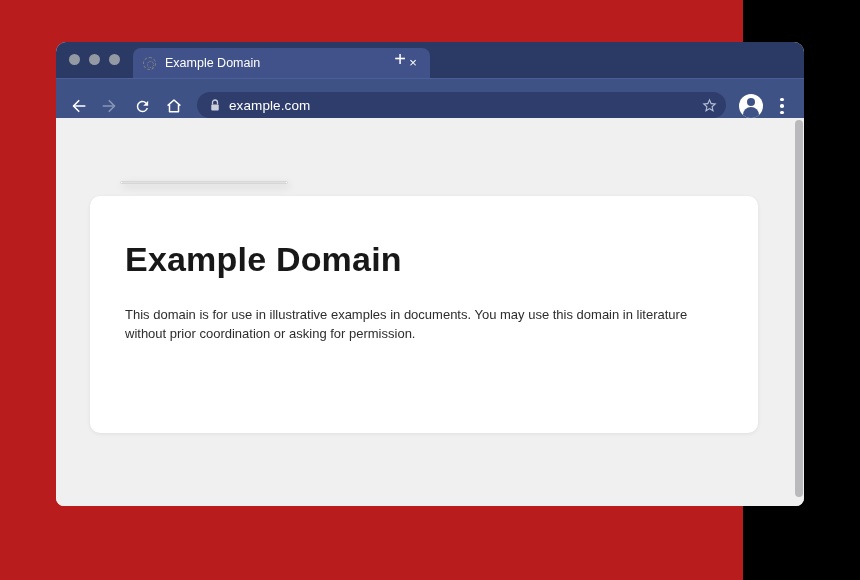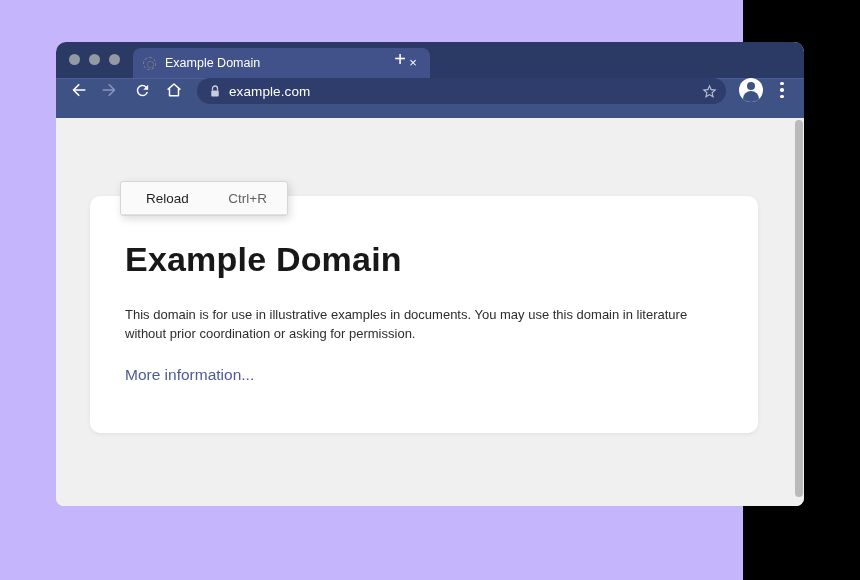--- a/index.html
+++ b/index.html
@@ -1,18 +1,18 @@
 <!DOCTYPE html>
 <html><head>
 <meta charset="utf-8">
 <style>
   * { margin:0; padding:0; box-sizing:border-box; }
   html,body { width:860px; height:580px; background:#000; overflow:hidden;
               font-family:"Liberation Sans", sans-serif; }
-  .stage { position:absolute; left:0; top:0; width:743px; height:580px; background:#c4b5fd; }
+  .stage { position:absolute; left:0; top:0; width:743px; height:580px; background:#b91c1c; }
 
   
   .browser { position:absolute; left:56px; top:42px; width:748px; height:464px;
              border-radius:10px 10px 8px 8px; overflow:hidden; background:#f0f0f1; }
 
   
   .frame { position:absolute; left:0; top:0; width:100%; height:36px; background:#2b3a64; }
   .lights { position:absolute; left:13px; top:12px; display:flex; gap:9px; }
   .light { width:11px; height:11px; border-radius:50%; background:#949aa4; }
 
@@ -24,21 +24,21 @@
                     border-radius:50%; border:1px dotted #9b947c; }
   .tab-title { color:#fff; font-size:12.5px; margin-left:9px; flex:1; white-space:nowrap;
                overflow:hidden; }
   .tab-close { color:#fff; font-size:13px; width:18px; height:18px; line-height:18px;
                text-align:center; margin-right:8px; border-radius:50%; cursor:default; }
   .new-tab { position:absolute; left:330px; top:4px; width:28px; height:28px; color:#fff;
              font-size:20px; font-weight:300; text-align:center; line-height:27px; }
 
   
   .toolbar { position:absolute; left:0; top:36px; width:100%; height:40px; background:#3f5286;
-             box-shadow:inset 0 1px 0 #4c5e97; display:flex; align-items:flex-start; }
+             box-shadow:inset 0 1px 0 #4c5e97; display:flex; align-items:flex-end; }
   .nav-btn { width:24px; height:24px; display:flex; align-items:center; justify-content:center;
              flex:0 0 auto; }
   .nav-btn svg { display:block; }
   .i-back { margin-left:10px; } .i-fwd { margin-left:8px; }
   .i-reload { margin-left:8px; } .i-home { margin-left:8px; }
 
   .omnibox { margin-left:11px; width:529px; height:26px; border-radius:13px; background:#2e3d6b;
              display:flex; align-items:center; position:relative; }
   .lock { margin-left:12px; display:flex; }
   .url { color:#fff; font-size:13.5px; margin-left:8px; letter-spacing:.1px; }
@@ -161,28 +161,23 @@
           <i></i>
           <i></i>
       </div>
     </div>
 
     <div class="viewport">
 
       <div class="card">
         <div class="h1">Example Domain</div>
         <div class="para">This domain is for use in illustrative examples in documents. You may use this domain in literature without prior coordination or asking for permission.</div>
-        <a class="link" href="#">More information...</a>
       </div>
 
       <div class="ctx">
-        <div class="ctx-row">
-          <span class="lbl">Reload</span>
-          <span class="sc">Ctrl+R</span>
-        </div>
         <div class="ctx-div"></div>
       </div>
 
       <div class="scrollbar"></div>
     </div>
 
   </div>
 </div>
 
 </body></html>

